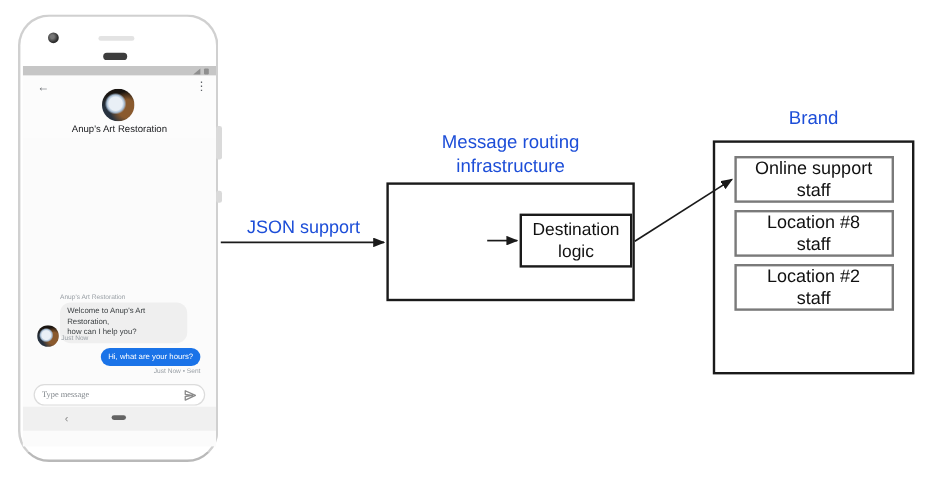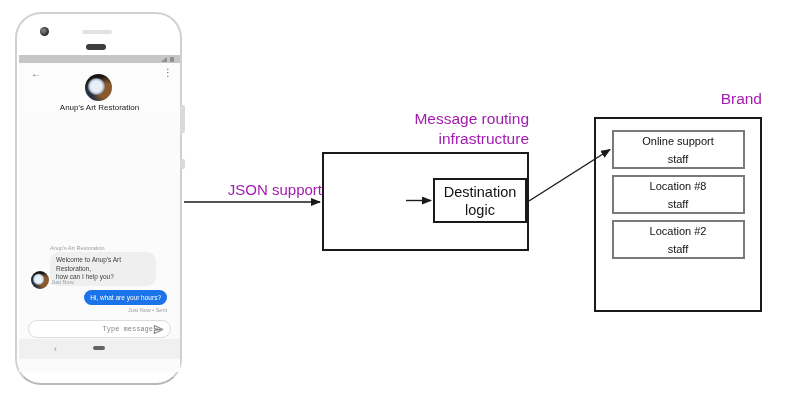--- a/index.html
+++ b/index.html
@@ -61,32 +61,32 @@
   }
   .msg-time-out { right: 13px; top: 252px; font-size: 5.5px; color: #9aa0a6; }
 
   .composer {
     position: absolute; left: 9px; top: 265px; width: 143px; height: 18px;
     background: #ffffff; border: 1px solid #dcdcdc; border-radius: 9px;
     display: flex; align-items: center; padding: 0 6px;
   }
   .composer input {
     border: none; outline: none; background: transparent; flex: 1;
-    font-family: Liberation Mono, monospace;
-    font-size: 7px; color: #3c4043; min-width: 0; text-align: right;
+    font-family: Liberation Serif, serif;
+    font-size: 7px; color: #3c4043; min-width: 0;
   }
   .composer input::placeholder { color: #80868b; }
   .send-btn { display: flex; align-items: center; }
 
   .nav-bar { position: absolute; left: 0; top: 284px; width: 161px; height: 20px; background: #f0f0f0; }
   .nav-back { left: 35px; top: 4px; font-size: 9px; color: #8a8a8a; line-height: 12px; }
   .nav-home { left: 74px; top: 7px; width: 12px; height: 4px; border-radius: 2px; background: #636363; }
 
   
-  .diag-label { font-size: 15px; color: #a21caf; text-align: right; }
+  .diag-label { font-size: 15px; color: #1d4ed8; text-align: center; }
   .payload-label { left: 184px; top: 181px; width: 138px; }
   .routing-title { left: 322px; top: 109px; width: 207px; font-size: 15.5px; line-height: 20px; }
   .routing-outer { left: 322px; top: 152px; width: 207px; height: 99px;
     border: 2px solid #1a1a1a; background: #ffffff; }
   .node-box {
     border: 2px solid #1a1a1a; background: #ffffff;
     display: flex; align-items: center; justify-content: center;
     font-size: 14.5px; line-height: 18px; color: #111111; text-align: center;
   }
   .webhook-box { left: 322px; top: 179px; width: 84px; height: 44px; }
@@ -96,21 +96,21 @@
   .brand-outer {
     left: 594px; top: 117px; width: 168px; height: 195px;
     border: 2px solid #1a1a1a; background: #ffffff;
     display: flex; flex-direction: column; align-items: center; gap: 6px;
     padding-top: 11px;
   }
   .brand-item {
     width: 133px; height: 39px; flex: none;
     border: 2px solid #7a7a7a; background: #ffffff;
     display: flex; align-items: center; justify-content: center;
-    font-size: 11px; line-height: 18px; color: #111111; text-align: center;
+    font-size: 15px; line-height: 18px; color: #111111; text-align: center;
   }
   #arrow-layer { position: absolute; left: 0; top: 0; pointer-events: none; }
 </style>
 </head>
 <body>
 
 <div id="canvas">
 
   <div class="phone">
     <div class="side-btn abs" style="top:91px;height:28px;"></div>

